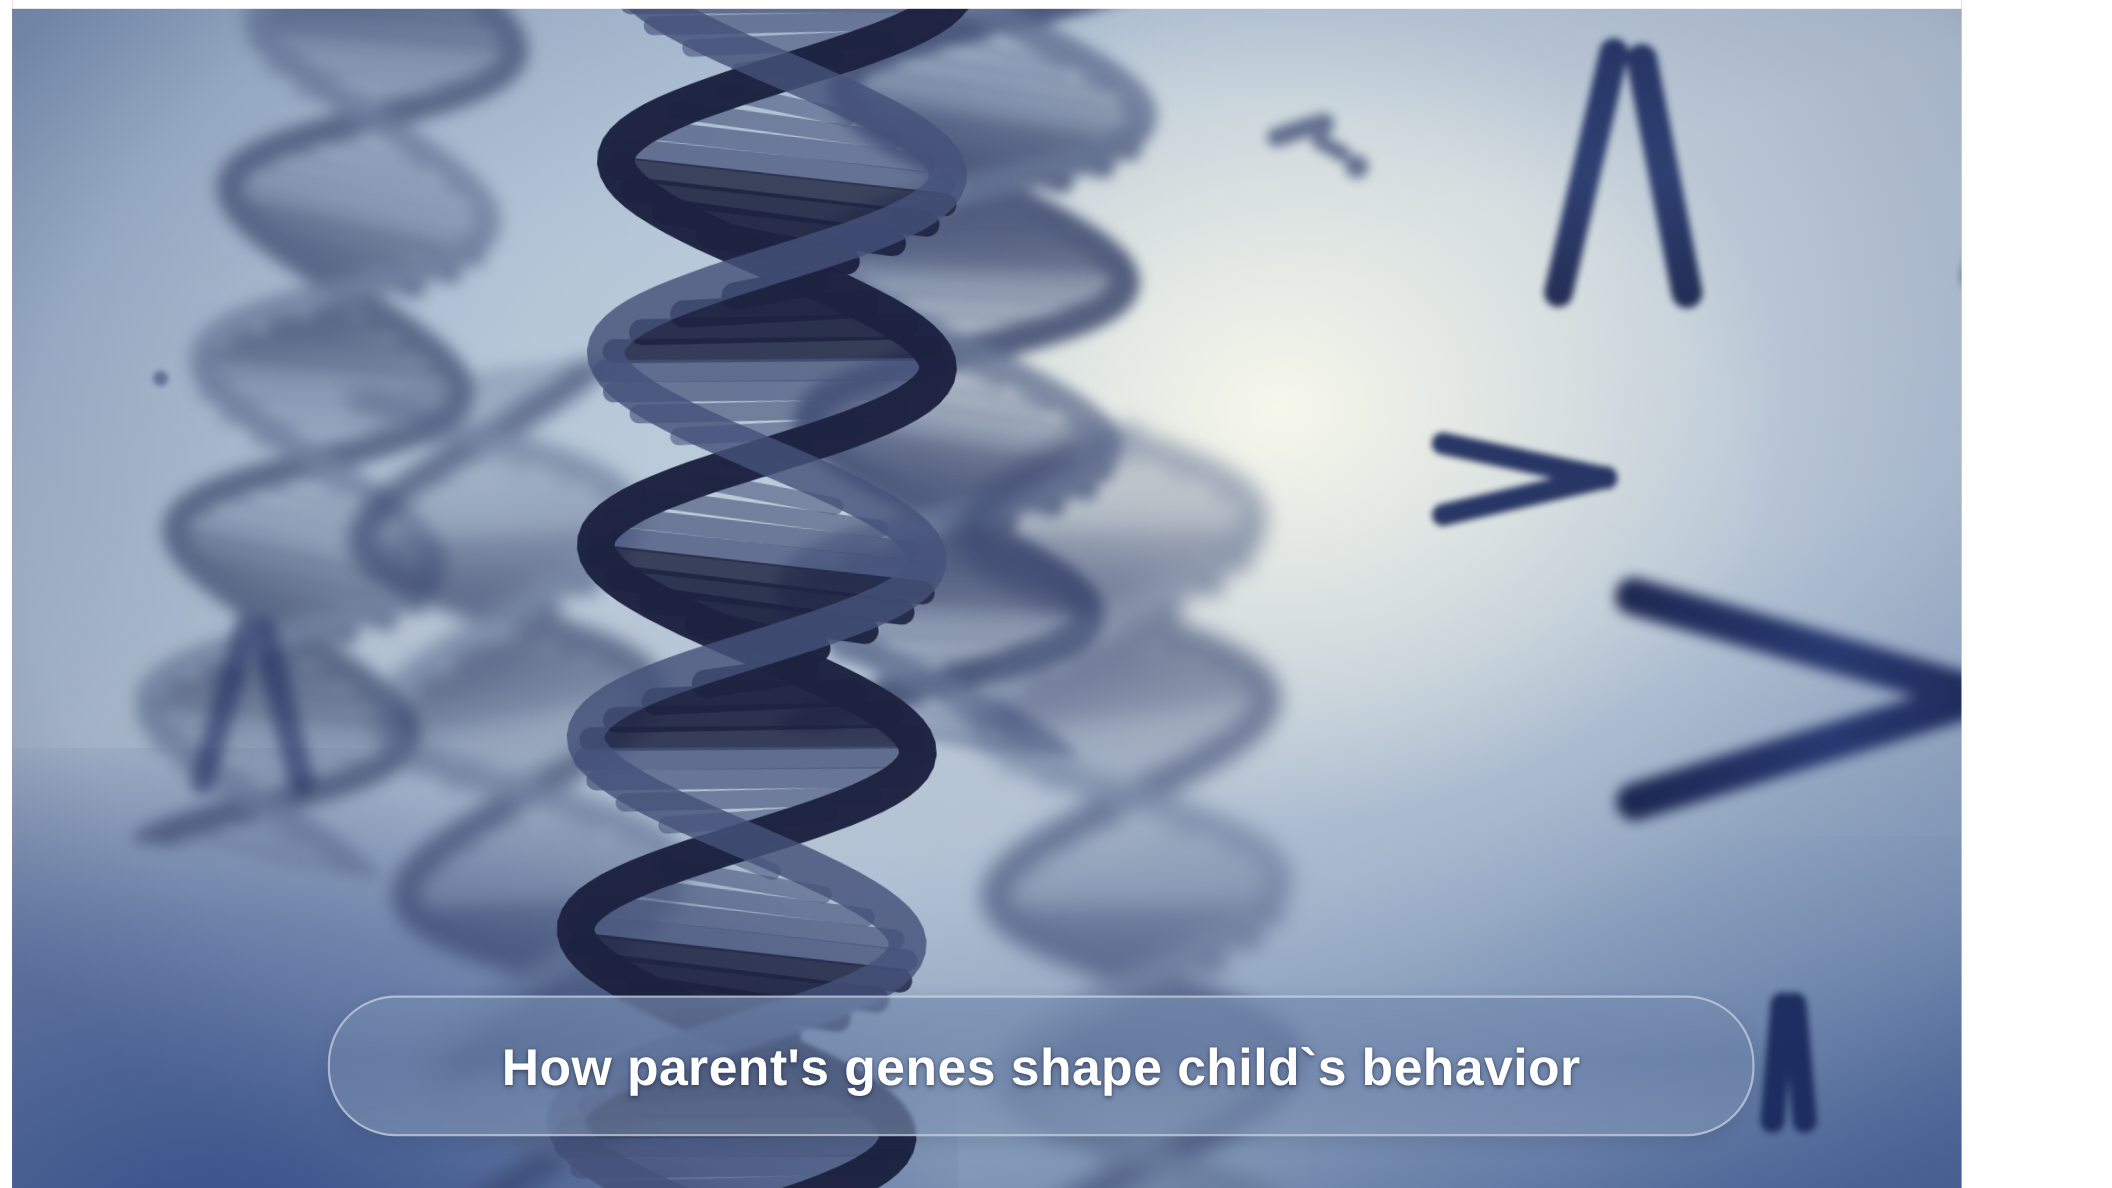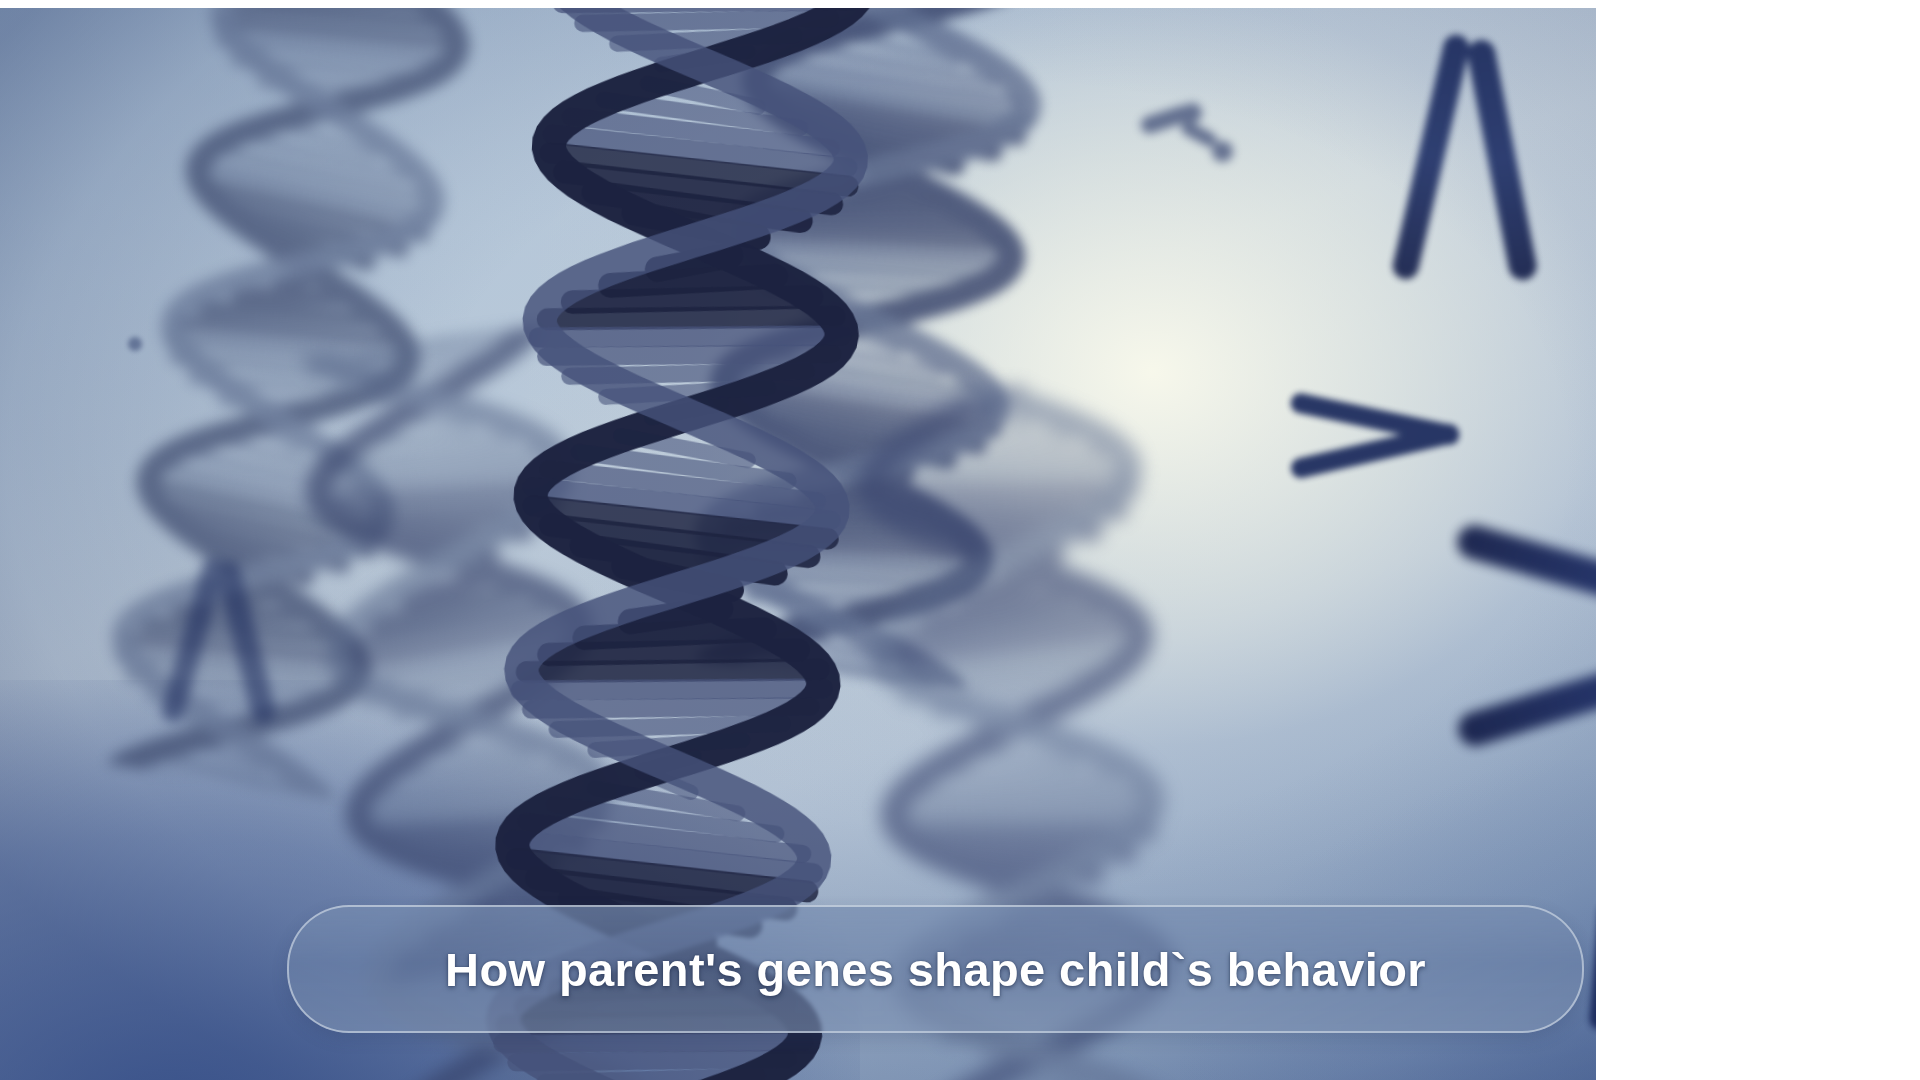--- a/index.html
+++ b/index.html
@@ -2,25 +2,26 @@
 <html><head>
 <meta charset="utf-8">
 <style>
   html, body {
     margin: 0;
     padding: 0;
     background: #ffffff;
   }
   #stage {
     position: relative;
-    width: 1596px;
+    width: 1772px;
     height: 1080px;
     overflow: hidden;
     background: #ef4444;
     font-family: "Liberation Sans", sans-serif;
+    margin-left: 11px;
   }
 
   
   .top-strip {
     position: absolute;
     left: 0; top: 0;
     width: 1920px; height: 8px;
     background: #ffffff;
     z-index: 60;
   }

